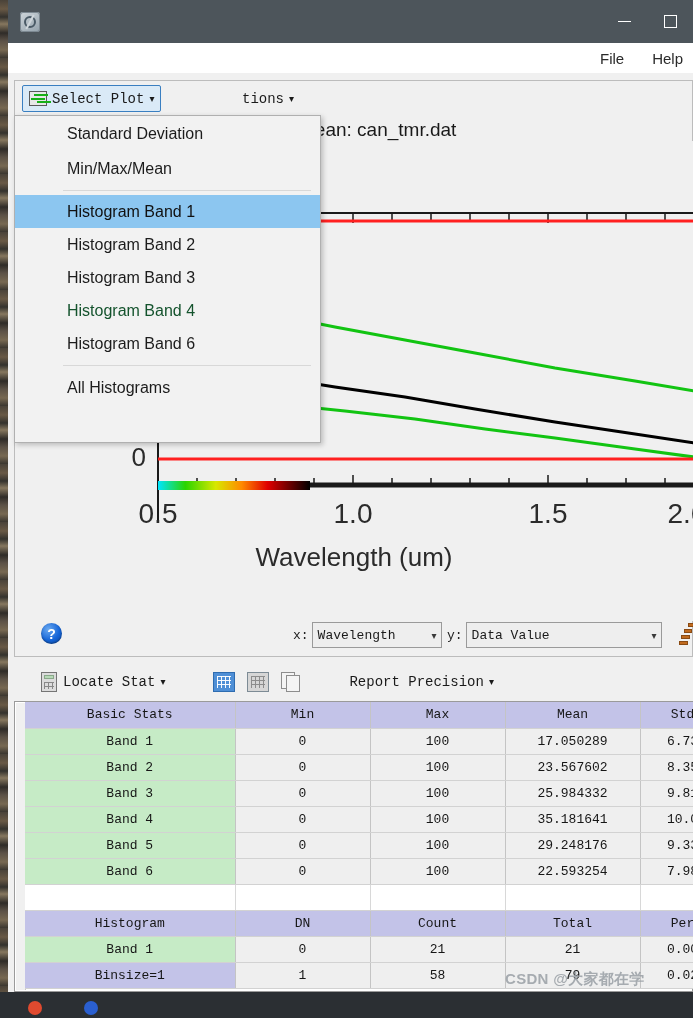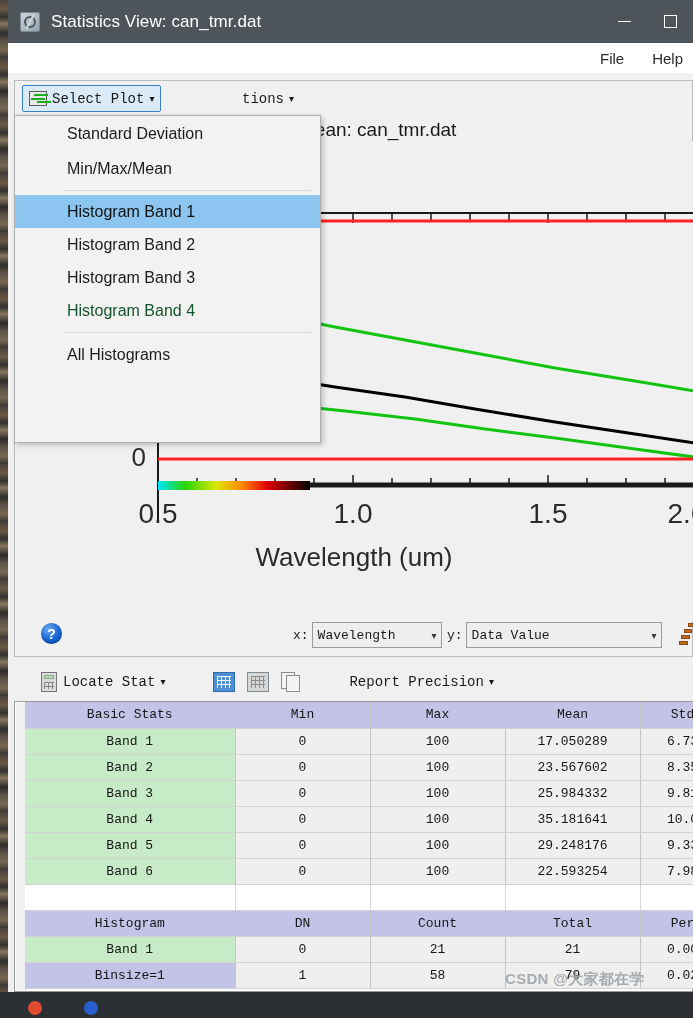--- a/index.html
+++ b/index.html
@@ -274,21 +274,20 @@
 <body>
 
 <div id="app">
 
   <div class="desktop-strip"></div>
 
   <div class="window">
 
     <div class="titlebar">
       <div class="title-icon"></div>
-      <div class="title-text">Statistics View: can_tmr.dat</div>
       <div class="win-btns">
         <div class="win-btn">
           <div class="win-min-glyph"></div>
         </div>
         <div class="win-btn">
           <div class="win-max-glyph"></div>
         </div>
       </div>
     </div>
 
@@ -560,20 +559,23 @@
       </div>
       <div style="height:33px; display:flex; align-items:center; padding-left:52px; font-size:16px; color:#1c1c1c;">
         <span>Histogram Band 2</span>
       </div>
       <div style="height:33px; display:flex; align-items:center; padding-left:52px; font-size:16px; color:#1c1c1c;">
         <span>Histogram Band 3</span>
       </div>
       <div style="height:33px; display:flex; align-items:center; padding-left:52px; font-size:16px; color:#14532d;">
         <span>Histogram Band 4</span>
       </div>
+      <div style="height:33px; display:flex; align-items:center; padding-left:52px; font-size:16px; color:#1c1c1c;">
+        <span>Histogram Band 6</span>
+      </div>
       <div style="height:1px; background:#d8d8d8; margin:5px 9px 5px 48px;"></div>
       <div style="height:34px; display:flex; align-items:center; padding-left:52px; font-size:16px; color:#1c1c1c;">
         <span>All Histograms</span>
       </div>
     </div>
 
   </div>
 
   <div class="watermark">CSDN @大家都在学</div>
 

